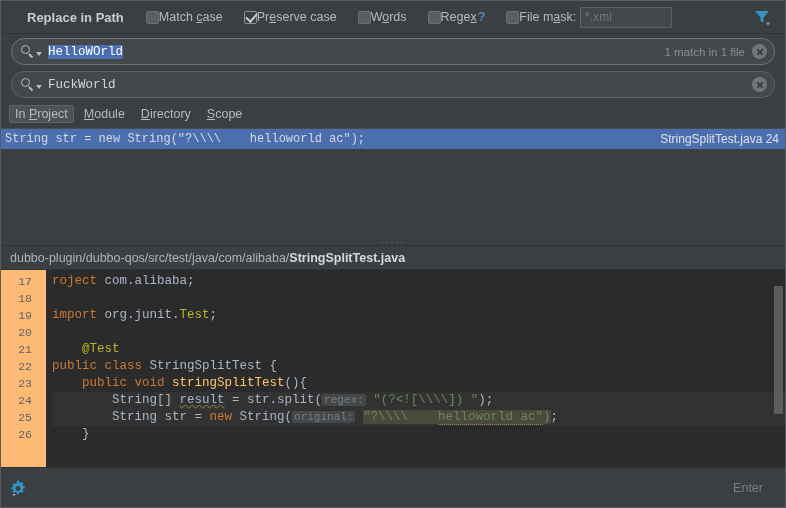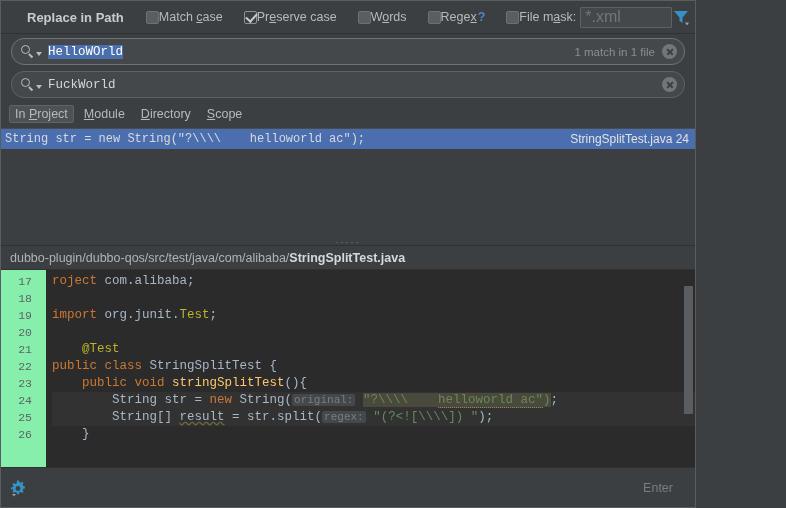--- a/index.html
+++ b/index.html
@@ -5,21 +5,21 @@
   * { box-sizing: border-box; }
   html, body {
     margin: 0; padding: 0;
     width: 786px; height: 508px;
     overflow: hidden;
     background: #3c3f41;
     font-family: "Liberation Sans", sans-serif;
     -webkit-font-smoothing: antialiased;
   }
   #app {
-    width: 696px; height: 508px;
+    width: 786px; height: 508px;
     position: relative;
     background: #3c3f41;
     border: 1px solid #5a5d5f;
     display: flex;
     flex-direction: column;
   }
 
   
   .header {
     height: 33px;
@@ -74,21 +74,21 @@
   .cb-label u { text-decoration: underline; }
   .qmark { color: #4e87c7; font-weight: bold; font-size: 12.5px; margin-left: 1px;}
   .mask-input {
     width: 92px;
     height: 21px;
     background: #45484a;
     border: 1px solid #5e6163;
     border-radius: 1px;
     margin-left: 4px;
     padding: 0 4px;
-    font-size: 16px;
+    font-size: 12px;
     color: #cfd2d4;
     font-family: "Liberation Sans", sans-serif;
     outline: none;
   }
   .mask-input::placeholder { color: #72767a; }
   .filter-icon {
     margin-left: auto;
     margin-right: 6px;
     width: 18px; height: 18px;
     position: relative;
@@ -271,21 +271,21 @@
   .preview {
     flex: 1 1 auto;
     background: #2b2b2b;
     position: relative;
     overflow: hidden;
     display: flex;
   }
   .gutter {
     width: 45px;
     flex: 0 0 auto;
-    background: #86efac;
+    background: #fdba74;
     position: relative;
     padding-top: 3px;
   }
   .gline {
     height: 17px;
     line-height: 17px;
     font-family: "Liberation Mono", monospace;
     font-size: 11.5px;
     color: #606366;
     text-align: right;
@@ -480,22 +480,22 @@
     </div>
 
     <div class="code">
       <div class="cline"><span class="kw">roject</span> com.alibaba;</div>
       <div class="cline"></div>
       <div class="cline"><span class="kw">import</span> org.junit.<span class="yell">Test</span>;</div>
       <div class="cline"></div>
       <div class="cline">    <span class="anno">@Test</span></div>
       <div class="cline"><span class="kw">public class</span> StringSplitTest {</div>
       <div class="cline">    <span class="kw">public void</span> <span class="meth">stringSplitTest</span>(){</div>
+      <div class="cline hl">        String[] <span class="fld">result</span> = str.split(<span class="hint">regex:</span> <span class="str">"(?&lt;![\\\\]) "</span>);</div>
       <div class="cline hl">        String str = <span class="kw">new</span> String(<span class="hint">original:</span> <span class="strhl">"?\\\\    </span><span class="matchhl str">helloworld ac"</span><span class="strhl">)</span>;</div>
-      <div class="cline hl">        String[] <span class="fld">result</span> = str.split(<span class="hint">regex:</span> <span class="str">"(?&lt;![\\\\]) "</span>);</div>
       <div class="cline">    }</div>
       <div class="vscroll"></div>
     </div>
   </div>
 
   <div class="footer">
     <div class="gear">
       <svg width="18" height="18" viewBox="0 0 18 18" aria-hidden="true">
         <path d="M8 1.5h2l.3 1.7 1.5.6 1.4-1 1.4 1.4-1 1.4.6 1.5 1.7.3v2l-1.7.3-.6 1.5 1 1.4-1.4 1.4-1.4-1-1.5.6-.3 1.7H8l-.3-1.7-1.5-.6-1.4 1-1.4-1.4 1-1.4-.6-1.5L2 10.5v-2l1.8-.3.6-1.5-1-1.4 1.4-1.4 1.4 1 1.5-.6z" fill="#3592c4"></path>
         <circle cx="9" cy="9.5" r="2.4" fill="#3c3f41"></circle>

